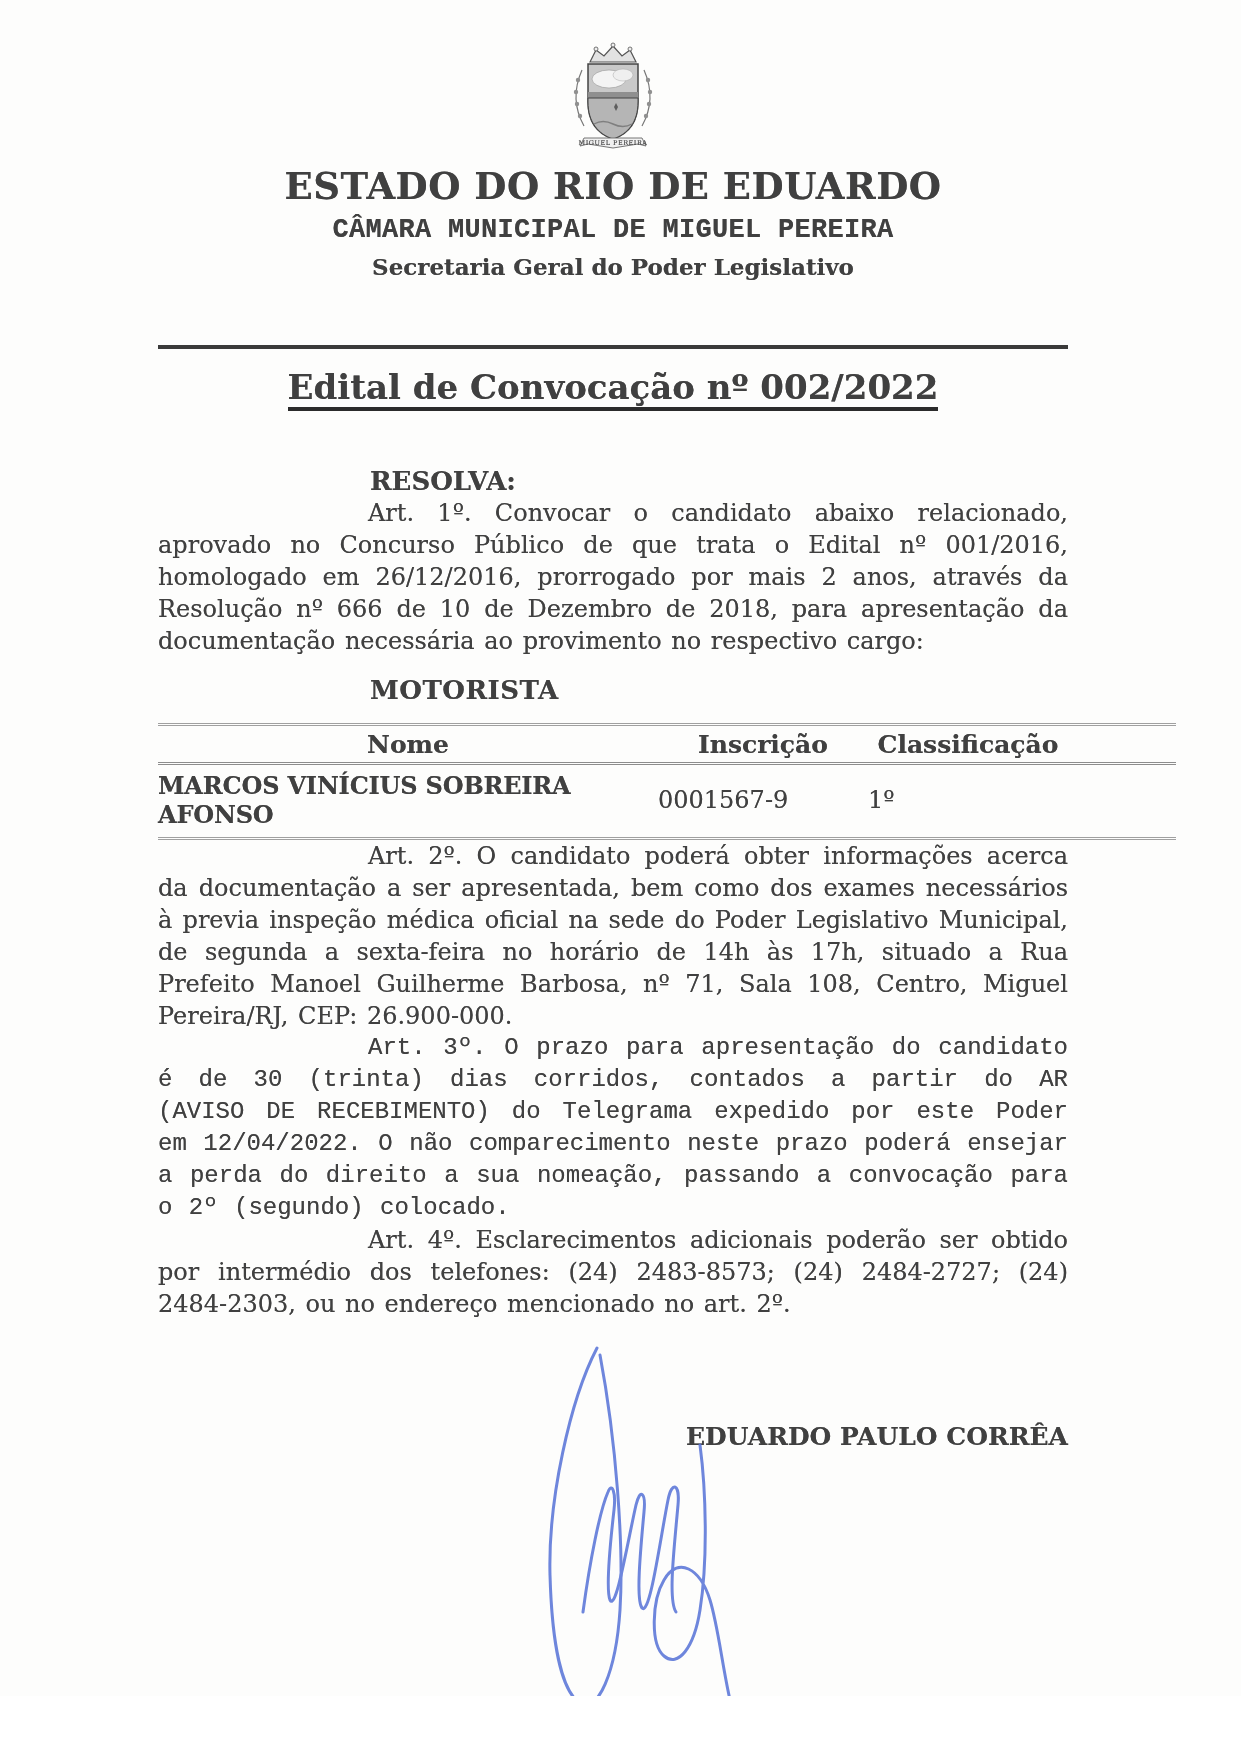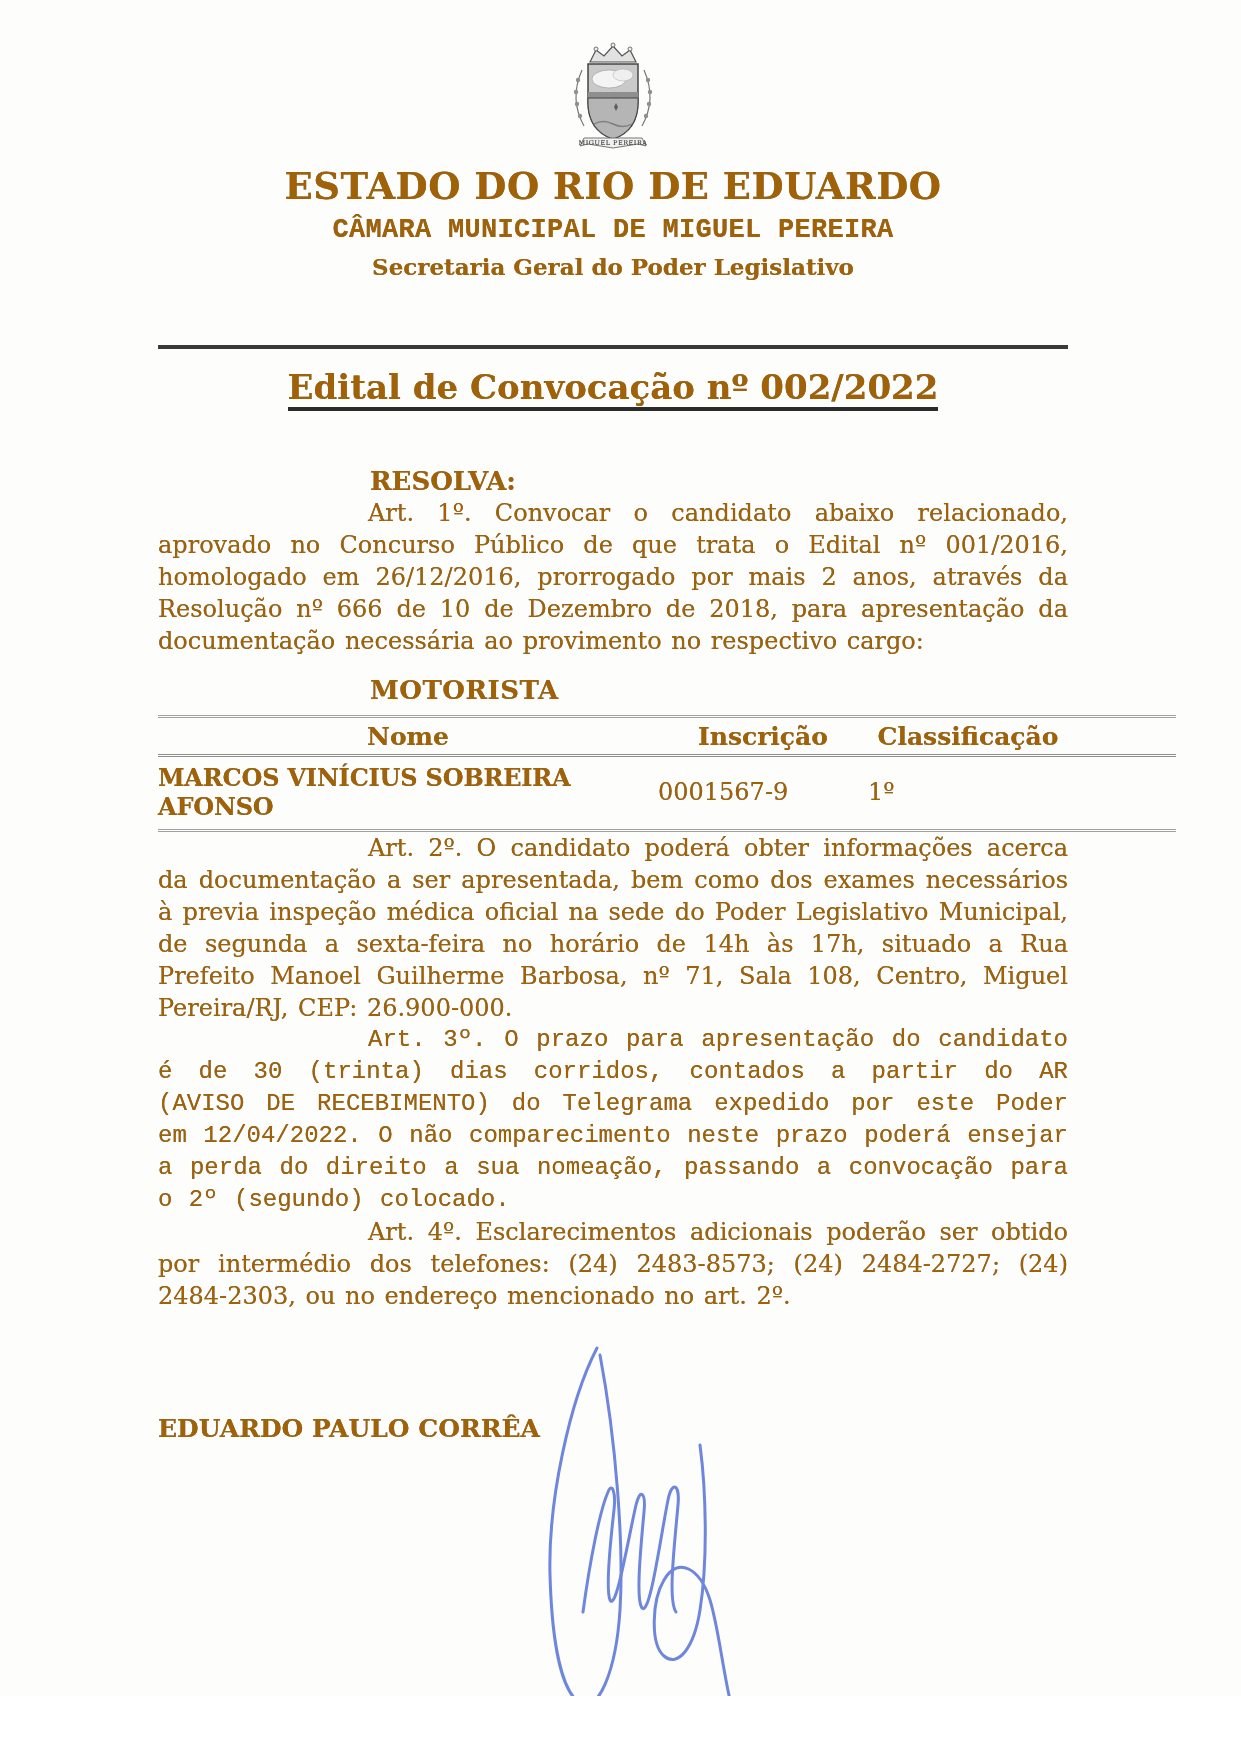--- a/index.html
+++ b/index.html
@@ -1,54 +1,54 @@
 <!DOCTYPE html>
 <html><head>
 <meta charset="utf-8">
 <style>
   html,body{margin:0;padding:0;background:#ffffff;}
   .page{
     position:relative;
     width:1241px;height:1696px;
     background:#fdfdfc;
     font-family:"DejaVu Serif", serif;
-    color:#a16207;
+    color:#404040;
     overflow:hidden;
     text-shadow:0 0 .4px rgba(0,0,0,.5);
   }
   .content{position:absolute;left:158px;top:0;width:910px;}
   .crest-wrap{margin-top:40px;height:110px;text-align:center;}
   .hdr1{margin:12px 0 0;font-size:37px;line-height:48px;font-weight:bold;text-align:center;letter-spacing:.5px;}
   .hdr2{margin:2px 0 3px;font-size:27px;line-height:36px;font-weight:bold;text-align:center;letter-spacing:.3px;font-family:Liberation Mono, monospace;}
   .hdr3{margin:2px 0 0;font-size:23px;line-height:32px;font-weight:bold;text-align:center;}
   .rule{margin-top:62px;height:4px;background:#3a3a3a;}
   .doc-title{margin-top:16px;text-align:center;font-size:34px;line-height:44px;font-weight:bold;}
   .doc-title span{border-bottom:4px solid #2b2b2b;padding-bottom:0;}
   p.body{
     margin:0;font-size:24px;line-height:32px;text-align:justify;
     text-indent:210px;word-spacing:2px;
   }
   p.p-open{margin-top:22px;}
   .resolva{margin:56px 0 0 212px;font-size:26px;line-height:32px;font-weight:bold;}
   .p-art1{margin-top:26px;}
   .cargo{margin:16px 0 0 212px;font-size:26px;line-height:34px;font-weight:bold;letter-spacing:.5px;}
   table.cand{
-    margin-top:8px;width:1018px;border-collapse:collapse;table-layout:fixed;
+    margin-top:16px;width:1018px;border-collapse:collapse;table-layout:fixed;
   }
   table.cand{border-top:3px double #a0a0a0;}
   tr.hrow{border-bottom:3px double #8d8d8d;}
   tr.drow{border-bottom:3px double #a0a0a0;}
   tr.hrow th{font-size:25px;font-weight:bold;text-align:center;padding:4px 0 3px;}
   tr.drow td{font-size:24px;padding:6px 0 8px;vertical-align:middle;}
   td.name{font-weight:bold;font-size:22px;text-align:left;letter-spacing:-.2px;}
   td.center{text-align:left;}
   .p-art2{margin-top:30px;}
   .p-art3{margin-top:38px;font-family:Liberation Mono, monospace;}
   .p-art4{margin-top:22px;}
-  .sig-block{margin-top:100px;text-align:left;font-weight:bold;font-size:25px;line-height:33px;}
+  .sig-block{margin-top:100px;text-align:right;font-weight:bold;font-size:25px;line-height:33px;}
   .sig-svg{position:absolute;left:0;top:0;width:1241px;height:1754px;pointer-events:none;}
 </style>
 </head>
 <body>
 
 <div class="page">
   <div class="content">
 
     <div class="crest-wrap">
       <svg width="150" height="112" viewBox="0 0 150 112">

